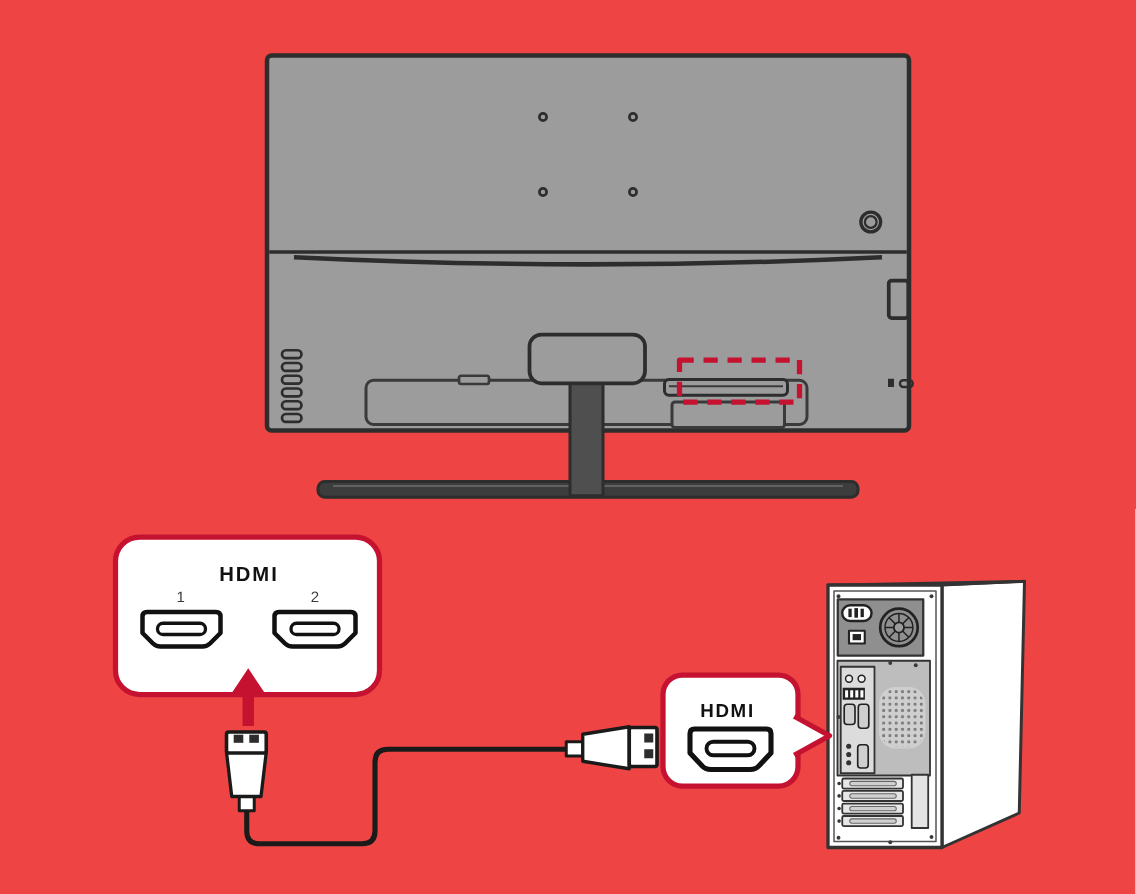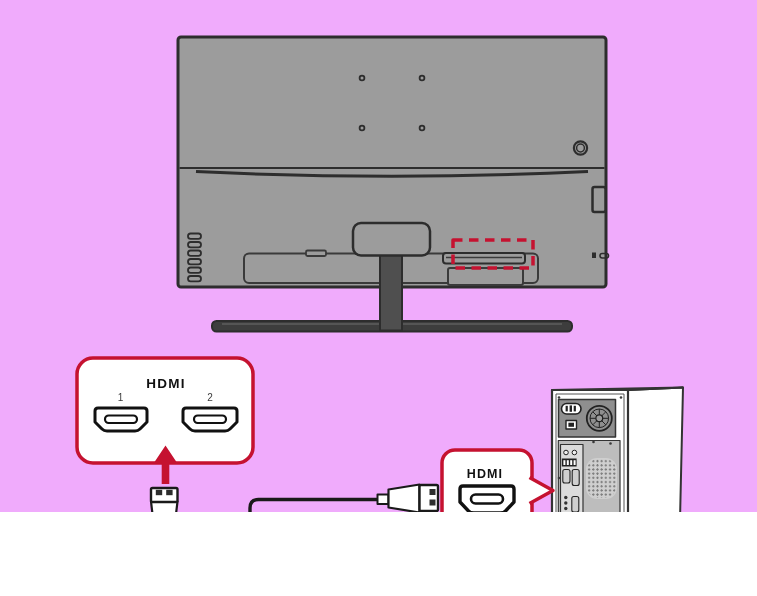--- a/index.html
+++ b/index.html
@@ -4,21 +4,21 @@
 <style>
   :root{
     --accent:#c51230;
     --monitor-body:#9c9c9c;
     --outline-dark:#2d2d2d;
     --stand-neck:#4f4f4f;
     --stand-base:#3d3d3d;
     --cable:#1a1a1a;
   }
   html,body{margin:0;padding:0;background:#ffffff;}
-  .stage{position:relative;width:757px;height:512px;background:#f0abfc;overflow:hidden;
+  .stage{position:relative;width:757px;height:596px;background:#ef4444;overflow:hidden;
          font-family:"Liberation Sans",sans-serif;}
   svg{position:absolute;left:0;top:0;}
   .fill-body{fill:var(--monitor-body);}
   .stroke-dark{stroke:var(--outline-dark);}
   .stroke-accent{stroke:var(--accent);}
   .fill-accent{fill:var(--accent);}
   .logo-text{font-family:"Liberation Sans",sans-serif;font-weight:bold;font-size:13.5px;
              letter-spacing:1.3px;fill:#111;text-anchor:middle;}
   .logo-text-sm{font-family:"Liberation Sans",sans-serif;font-weight:bold;font-size:12.5px;
              letter-spacing:1.1px;fill:#111;text-anchor:middle;}

